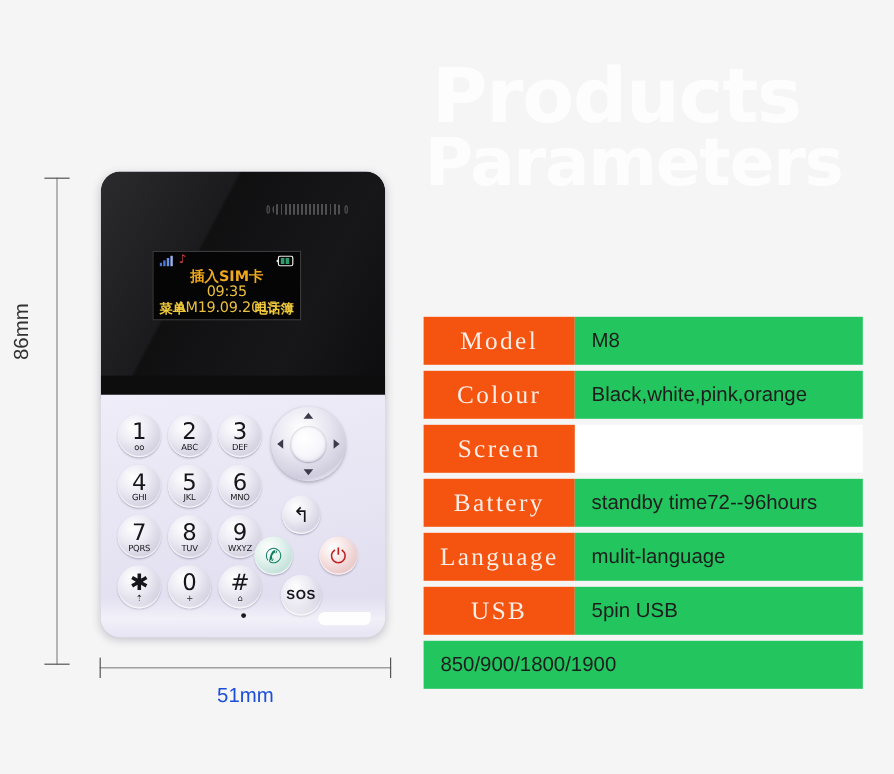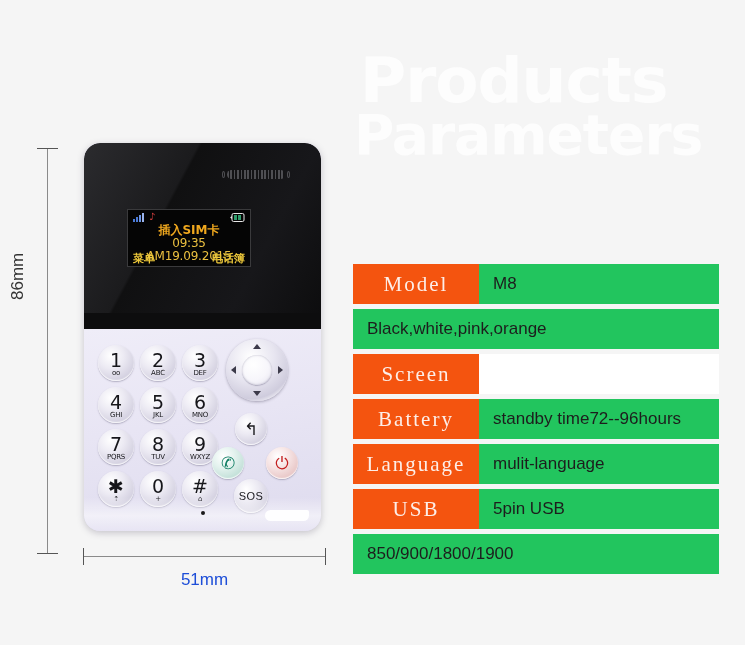--- a/index.html
+++ b/index.html
@@ -379,21 +379,21 @@
 
   .key-fn {
     width: 32px;
     height: 32px;
     font-size: 16px;
   }
   .key-sos {
     width: 34px;
     height: 34px;
     font-size: 11px;
-    font-weight: normal;
+    font-weight: bold;
     letter-spacing: 0.5px;
   }
   .key-call {
     background: radial-gradient(circle at 36% 30%, #ffffff 0%, #e3f2ee 38%, #bfded6 78%, #a8cfc6 100%);
     color: #0f7d62;
   }
   .key-power {
     background: radial-gradient(circle at 36% 30%, #ffffff 0%, #f6e4e4 38%, #e7c4c4 78%, #dbb3b3 100%);
     color: #c31f1f;
   }
@@ -411,20 +411,21 @@
 </div>
 
 <div class="spec-table">
 
   <div class="spec-row">
     <div class="spec-label">Model</div>
     <div class="spec-value">M8</div>
   </div>
 
   <div class="spec-row">
+    <div class="spec-label">Colour</div>
     <div class="spec-value">Black,white,pink,orange</div>
   </div>
 
   <div class="spec-row">
     <div class="spec-label">Screen</div>
   </div>
 
   <div class="spec-row">
     <div class="spec-label">Battery</div>
     <div class="spec-value">standby time72--96hours</div>

